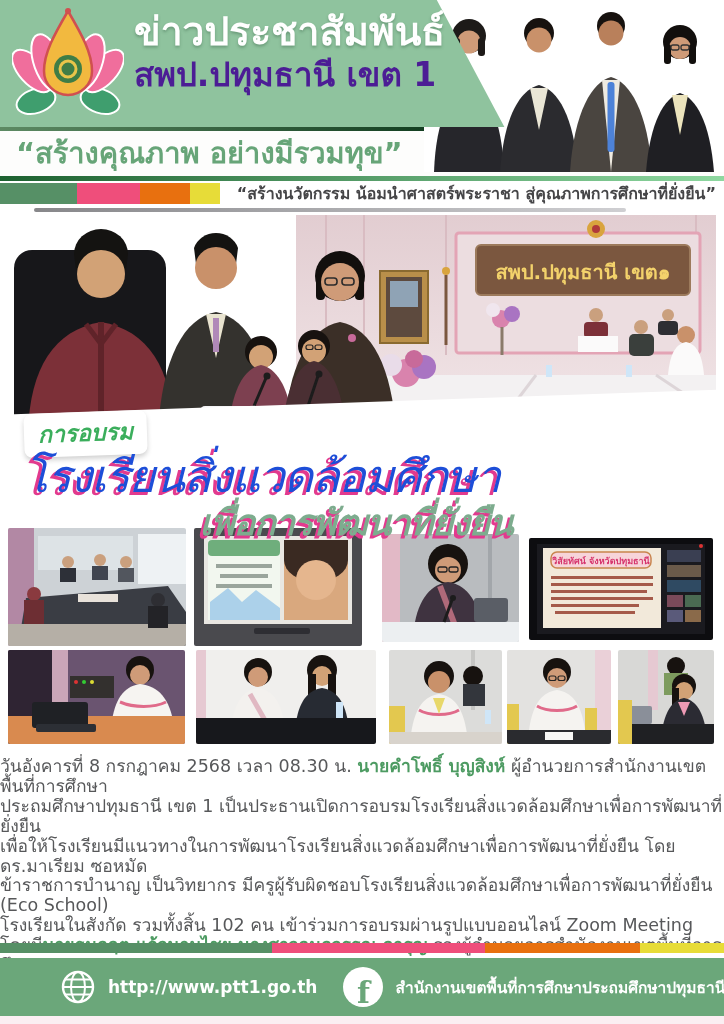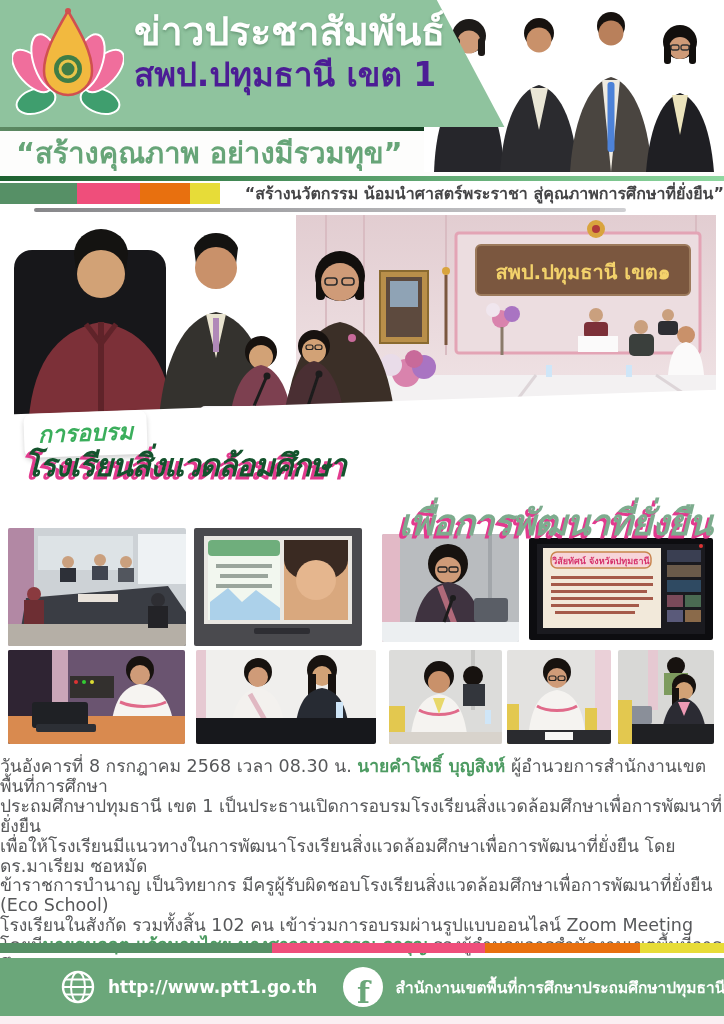--- a/index.html
+++ b/index.html
@@ -19,37 +19,37 @@
 
   
   .quote-band{left:0;top:127px;width:724px;height:49px;background:#fdfdfc;z-index:1;}
   .quote-topline{left:0;top:127px;width:452px;height:4px;background:linear-gradient(to right,#5d8a63,#0f3a1d);z-index:2;}
   .quote-text{left:16px;top:131px;height:45px;line-height:45px;font-size:29px;font-weight:800;color:#67a578;z-index:2;white-space:nowrap;}
   .green-line{left:0;top:176px;width:724px;height:5px;background:linear-gradient(to right,#1d6130,#8ed8a0);z-index:4;}
 
   
   .motto{left:0;top:183px;width:724px;height:21px;display:flex;align-items:stretch;background:#ffffff;z-index:2;}
   .blk{height:100%;}
-  .motto-text{flex:1;text-align:right;padding-right:0;font-size:16px;font-weight:700;color:#454547;line-height:21px;white-space:nowrap;}
+  .motto-text{flex:1;text-align:right;padding-right:8px;font-size:16px;font-weight:700;color:#454547;line-height:21px;white-space:nowrap;}
 
   .divider{left:34px;top:208px;width:592px;height:4px;border-radius:2px;
     background:linear-gradient(to right,#87878a,#cfcfd2);z-index:1;}
 
   
   .room-photo{left:296px;top:215px;width:420px;height:213px;z-index:1;}
   .cutouts{left:8px;top:218px;width:434px;height:214px;z-index:2;}
   .fade{left:-12px;top:402px;width:760px;height:140px;background:#ffffff;transform:rotate(-2deg);z-index:3;}
 
   
   .badge{left:24px;top:412px;padding:3px 14px 5px;background:#ffffff;border-radius:8px;
     transform:rotate(-2deg);box-shadow:0 3px 5px rgba(0,0,0,.18);
     font-style:italic;font-weight:800;font-size:23px;color:#3bae5c;z-index:5;}
-  .h-line1{left:24px;top:440px;width:690px;font-style:italic;font-weight:700;font-size:31px;
-    color:#14532d;text-shadow:-4px 3px 0 #e23a8e;letter-spacing:-1px;z-index:5;white-space:nowrap;}
-  .h-line2{left:0;top:494px;width:712px;text-align:right;font-style:italic;font-weight:800;font-size:36px;
+  .h-line1{left:24px;top:440px;width:690px;font-style:italic;font-weight:400;font-size:45px;
+    color:#1d4ed8;text-shadow:-4px 3px 0 #e23a8e;letter-spacing:-1px;z-index:5;white-space:nowrap;}
+  .h-line2{left:0;top:494px;width:712px;text-align:center;font-style:italic;font-weight:800;font-size:36px;
     color:#7dac8e;text-shadow:-3px 3px 0 #e23a8e;letter-spacing:-1px;z-index:5;white-space:nowrap;}
 
   
   .ph{position:absolute;overflow:hidden;border-radius:2px;z-index:4;}
 
   
   .article{left:0;top:757px;width:724px;font-size:17.5px;line-height:19.9px;
     color:#57585a;font-weight:500;z-index:2;}
   .article b{color:#4d9b62;font-weight:800;}
 

